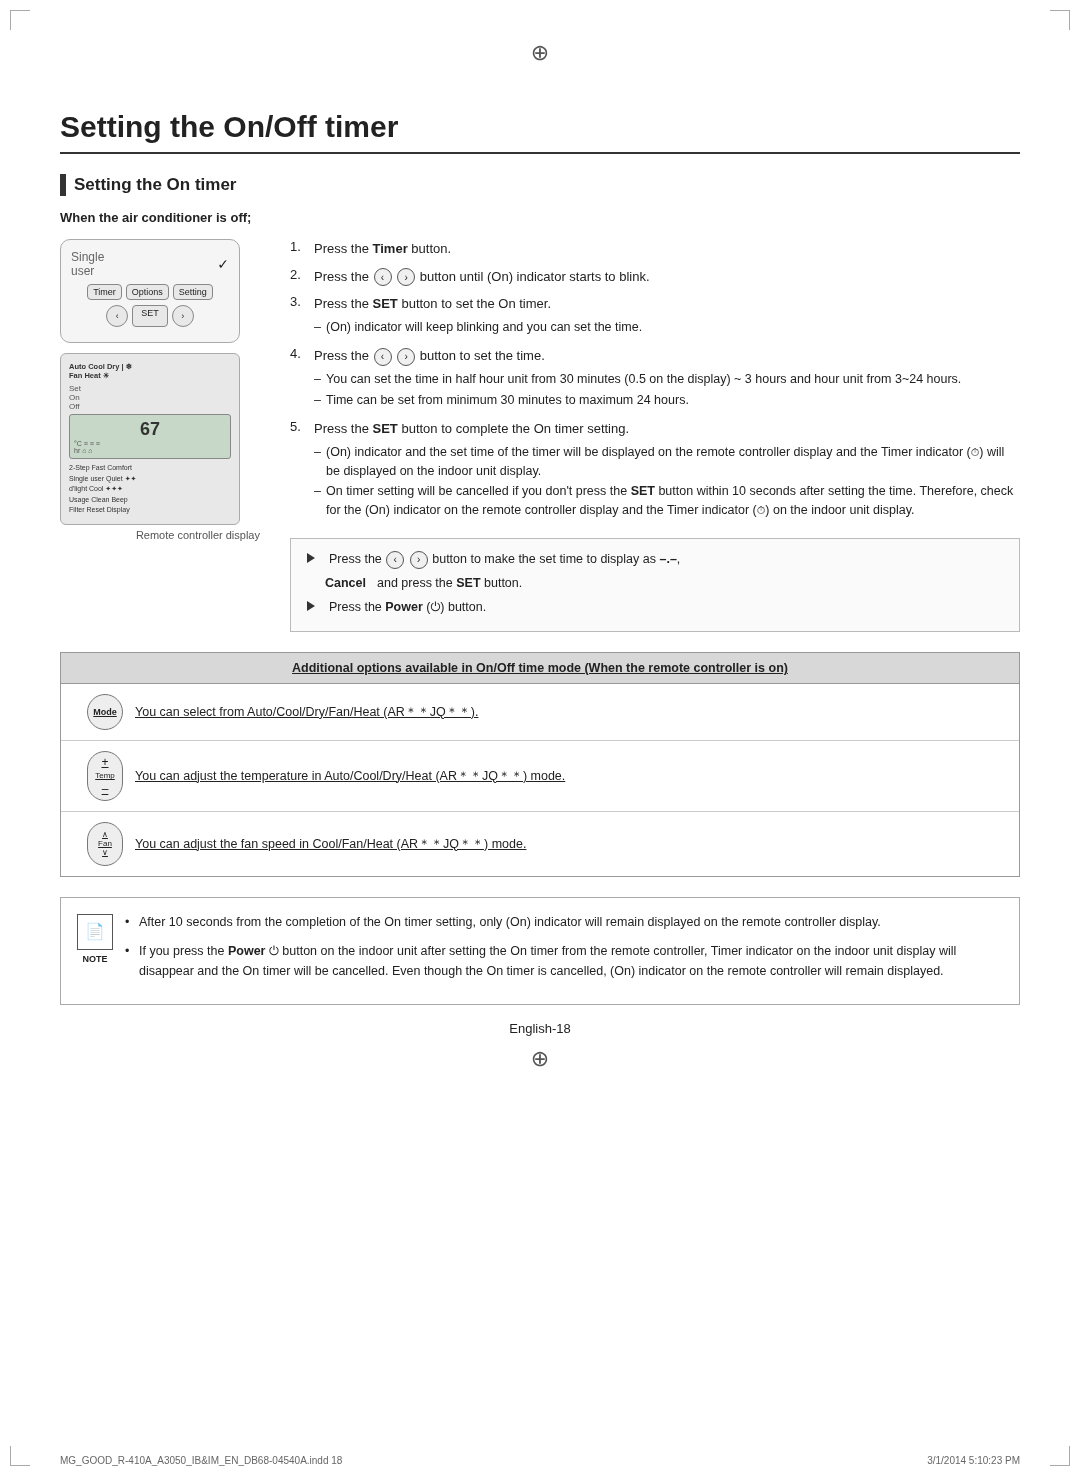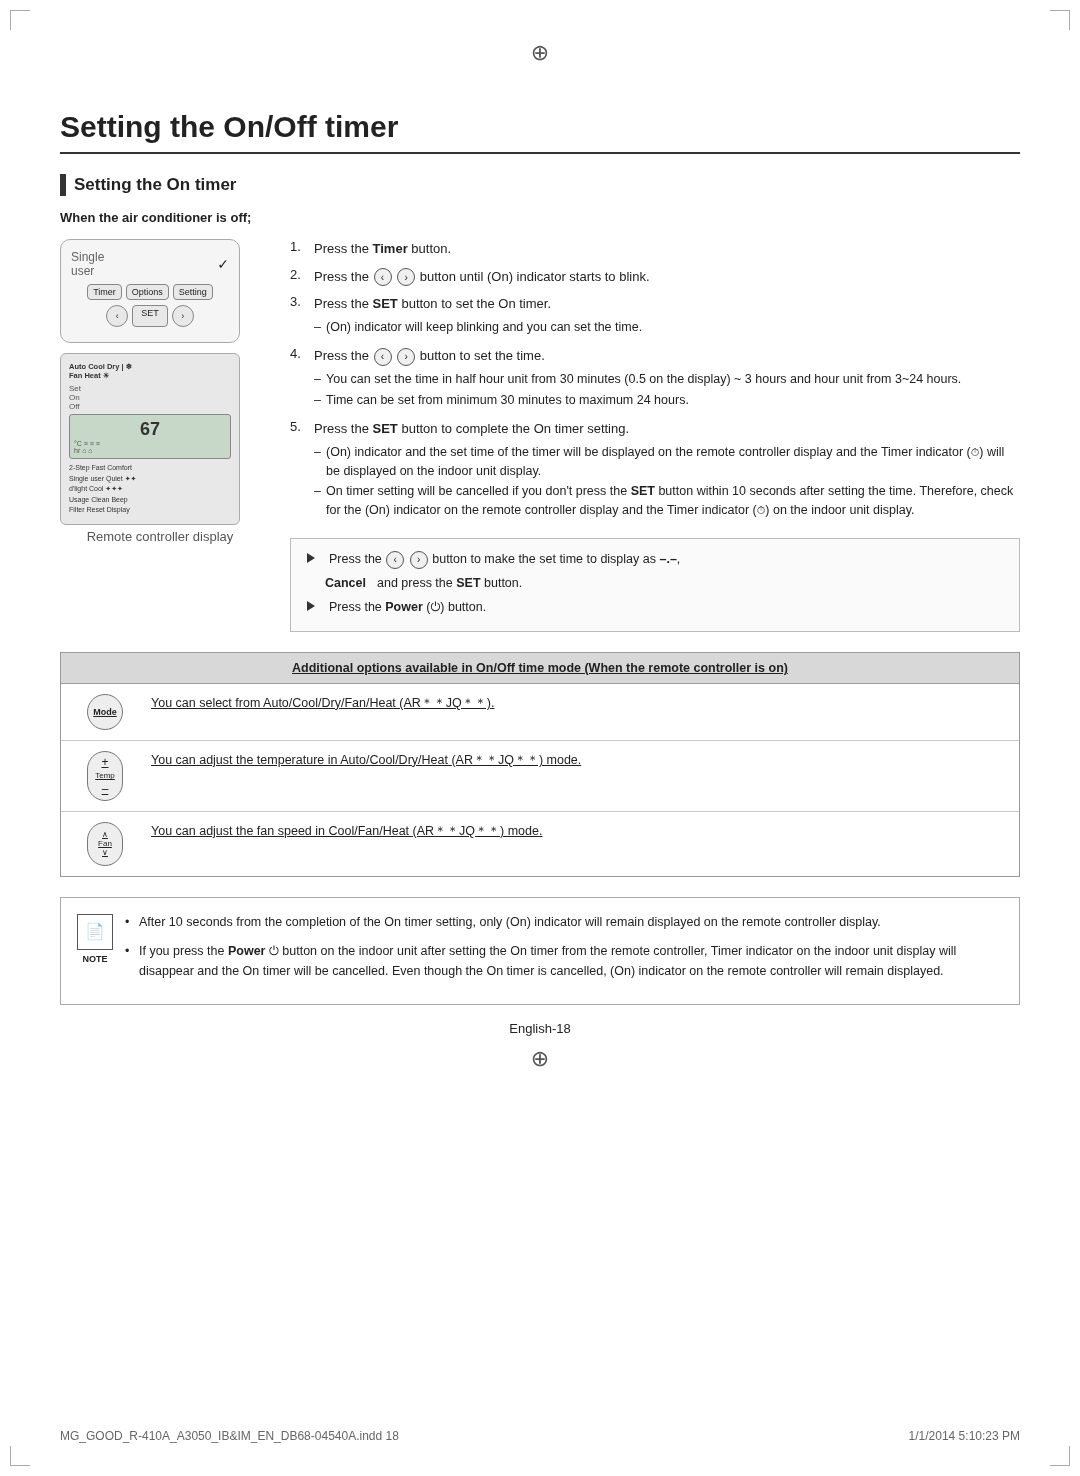--- a/index.html
+++ b/index.html
@@ -137,22 +137,22 @@
     .remote-set-btn {
       border: 1px solid #888;
       border-radius: 4px;
       padding: 2px 8px;
       font-size: 9px;
       background: #e8e8e8;
       display: inline-block;
     }
 
     .remote-label {
-      font-size: 13px;
-      text-align: center;
+      font-size: 11px;
+      text-align: right;
       color: #555;
       margin-top: 4px;
     }
 
     
     .remote-display-box {
       border: 1.5px solid #aaa;
       border-radius: 6px;
       padding: 8px;
       background: #e8e8e8;
@@ -304,22 +304,21 @@
       padding: 8px 14px;
       font-size: 12.5px;
       font-weight: bold;
       text-align: center;
     }
 
     .options-row {
       display: flex;
       border-bottom: 1px solid #ccc;
       padding: 10px 14px;
-      align-items: flex-start;
-      gap: 16px;
+      align-items: center;
     }
     .options-row:last-child {
       border-bottom: none;
     }
 
     .options-icon-cell {
       width: 60px;
       display: flex;
       align-items: center;
       justify-content: center;
@@ -425,28 +424,28 @@
 
     .note-content ul li::before {
       content: '•';
       position: absolute;
       left: 0;
     }
 
     
     .page-footer {
       position: absolute;
-      bottom: 33px;
+      bottom: 10px;
       left: 0;
       right: 0;
       display: flex;
       justify-content: space-between;
       align-items: center;
       padding: 0 60px;
-      font-size: 12px;
+      font-size: 10px;
       color: #666;
     }
 
     .footer-page-num {
       font-size: 13px;
       font-weight: normal;
       text-align: center;
       margin-top: 16px;
     }
   </style>
@@ -639,16 +638,16 @@
       </div>
     </div>
   </div>
 
   <div class="footer-page-num">English-18</div>
 
   <div class="top-compass" style="margin-top:10px;">⊕</div>
 
   <div class="page-footer">
     <span>MG_GOOD_R-410A_A3050_IB&amp;IM_EN_DB68-04540A.indd   18</span>
-    <span>1/1/2014   5:10:23 PM</span>
+    <span>3/1/2014   5:10:23 PM</span>
   </div>
 
 </div>
 
 </body></html>

